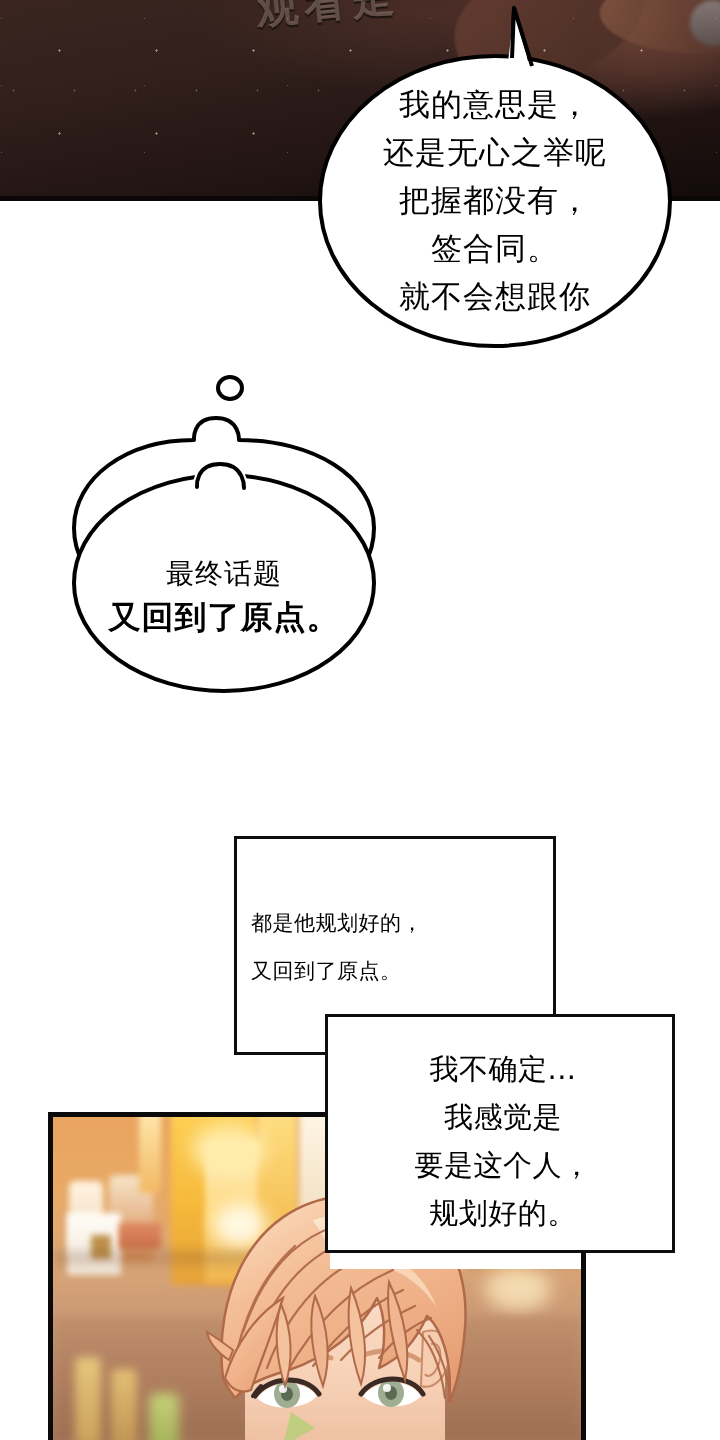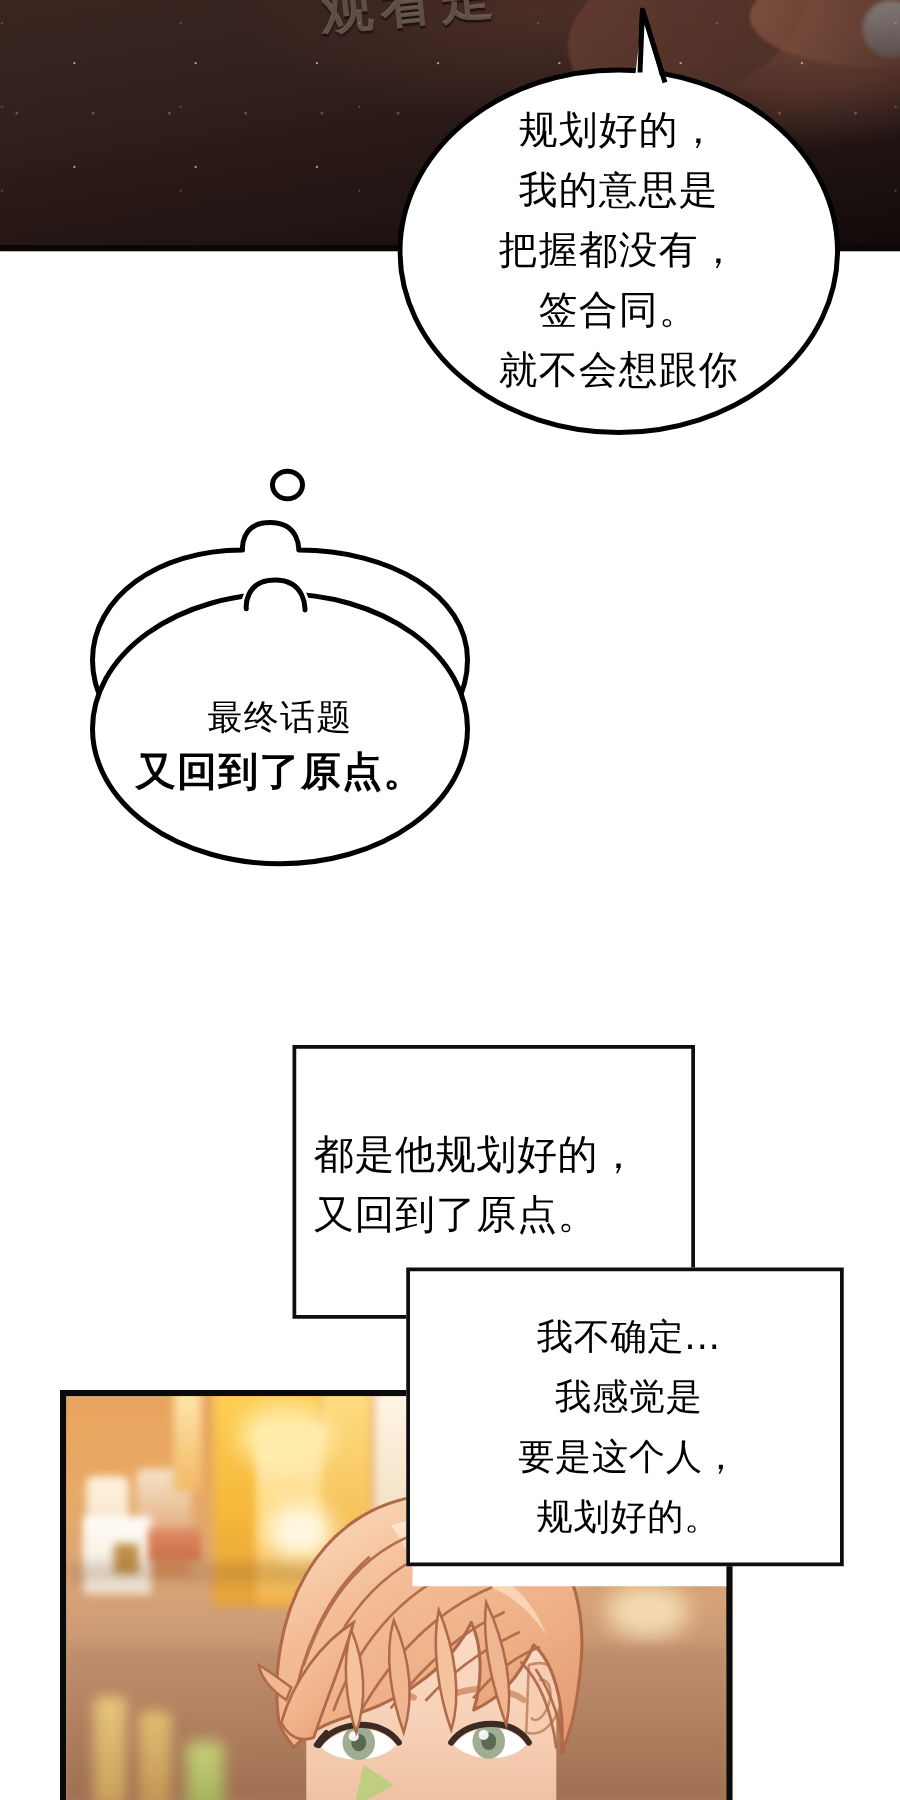--- a/index.html
+++ b/index.html
@@ -146,21 +146,21 @@
   #cap-box-1{
     left:234px; top:836px;
     width:322px; height:219px;
     z-index:5;
   }
   #cap-box-1 .cap-text{
     position:absolute;
     left:14px; top:60px;
     width:294px;
     text-align:left;
-    font-size:32px;
+    font-size:21px;
     line-height:48px;
     font-weight:500;
     letter-spacing:.5px;
   }
   #cap-box-2{
     left:325px; top:1014px;
     width:350px; height:239px;
     z-index:6;
   }
   #cap-box-2 .cap-text{
@@ -243,22 +243,22 @@
   <div class="speech-bubble">
     <svg class="bub-svg" viewBox="0 0 354 344">
       <path d="M 194 52
                L 196 2
                L 214 60 Z" fill="#ffffff" stroke="#000000" stroke-width="4" stroke-linejoin="round"></path>
       <ellipse cx="177" cy="195" rx="175" ry="145" fill="#ffffff" stroke="#000000" stroke-width="4"></ellipse>
       <path d="M 190 56 L 196 6 L 212 62" fill="#ffffff" stroke="none"></path>
       <path d="M 194 52 L 196 2 L 214 60" fill="none" stroke="#000000" stroke-width="4" stroke-linejoin="round"></path>
     </svg>
     <div class="speech-text">
-      <div>规划好的，</div>
-      <div>我的意思是</div>
+      <div>我的意思是，</div>
+      <div>还是无心之举呢</div>
       <div>把握都没有，</div>
       <div>签合同。</div>
       <div>就不会想跟你</div>
     </div>
   </div>
 
   <div class="thought-bubble">
     <svg class="th-svg" viewBox="0 0 320 350">
       <ellipse cx="166" cy="20" rx="12" ry="11" fill="#ffffff" stroke="#000000" stroke-width="4"></ellipse>
       <ellipse cx="157" cy="68" rx="16" ry="15" fill="#ffffff" stroke="#000000" stroke-width="4"></ellipse>

